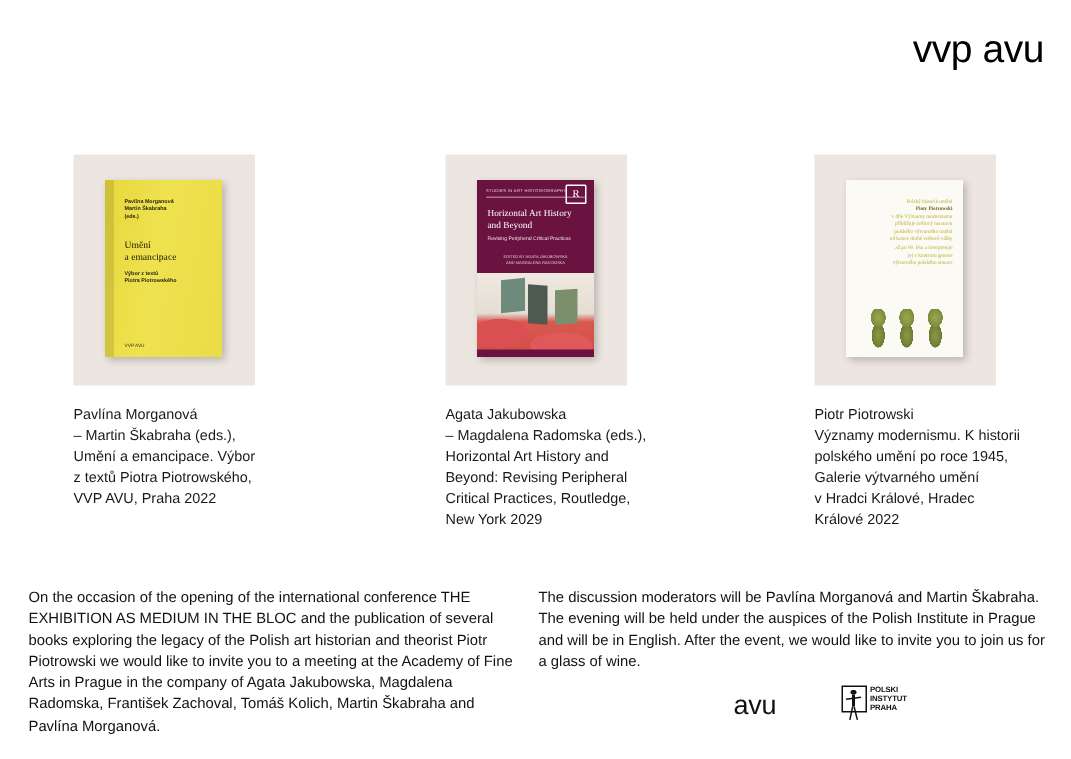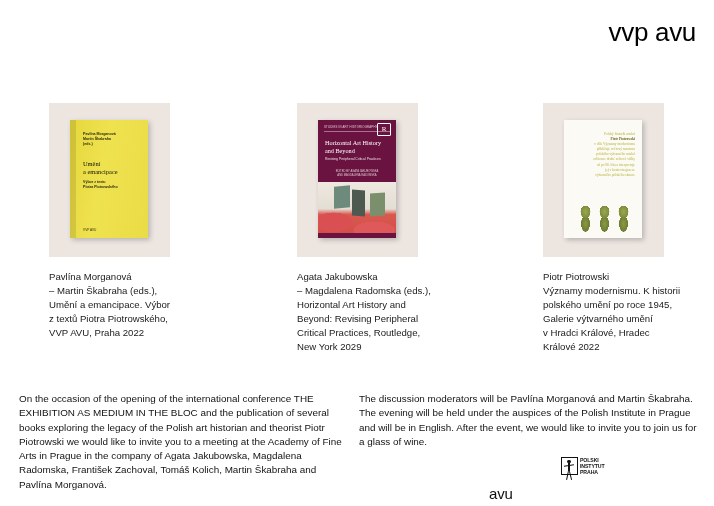--- a/index.html
+++ b/index.html
@@ -284,25 +284,24 @@
     position: absolute;
     left: 0;
     bottom: 16px;
     width: 714px;
     height: 34px;
   }
   .logo-avu {
     position: absolute;
     left: 489px;
     top: 4px;
-    font-size: 15px;
+    font-size: 18px;
     line-height: 20px;
     letter-spacing: -0.2px;
     color: #111111;
-    margin-top: 24px;
   }
   .logo-pi {
     position: absolute;
     left: 561px;
     top: 0px;
     width: 48px;
     height: 28px;
   }
   .logo-pi .frame {
     position: absolute; left: 0; top: 1px;

